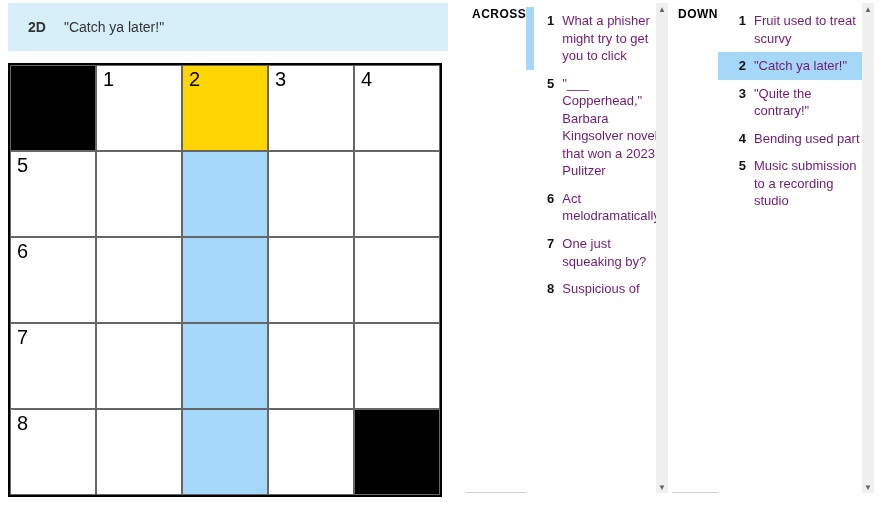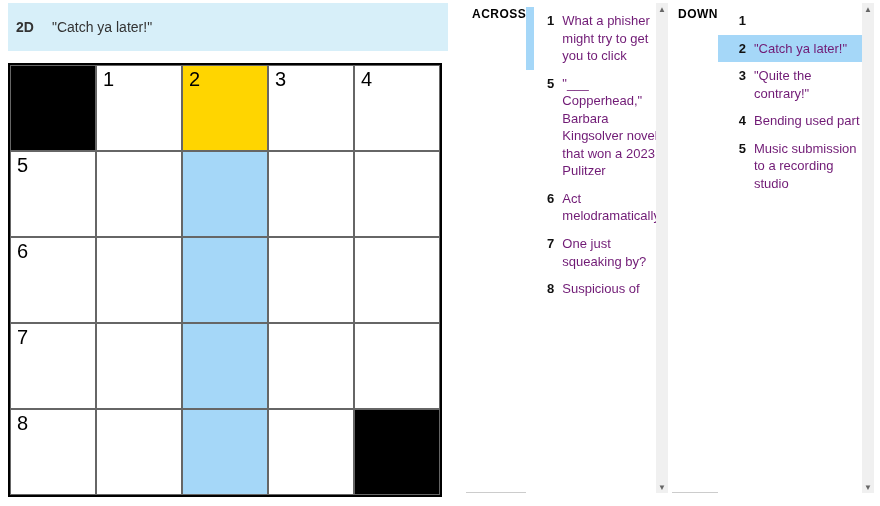--- a/index.html
+++ b/index.html
@@ -15,21 +15,21 @@
     position: absolute;
     left: 8px;
     top: 3px;
     width: 440px;
   }
   .clue-bar {
     background: #d7eff9;
     height: 48px;
     display: flex;
     align-items: center;
-    padding: 0 8px;
+    padding: 0 20px;
     font-size: 14px;
     color: #333;
   }
   .clue-bar .num {
     font-weight: bold;
     margin-right: 18px;
   }
   .grid {
     margin-top: 12px;
     width: 434px;
@@ -215,20 +215,21 @@
     </div>
   </div>
 </div>
 
 <div class="clue-col down">
   <div class="clue-head">DOWN</div>
   <div class="clue-list-wrap">
     <div class="clue-list" id="down-list">
         <div class="clue-item">
           <span class="cn">1</span>
+          <span class="ct">Fruit used to treat scurvy</span>
         </div>
         <div class="clue-item active">
           <span class="cn">2</span>
           <span class="ct">"Catch ya later!"</span>
         </div>
         <div class="clue-item">
           <span class="cn">3</span>
           <span class="ct">"Quite the contrary!"</span>
         </div>
         <div class="clue-item">

